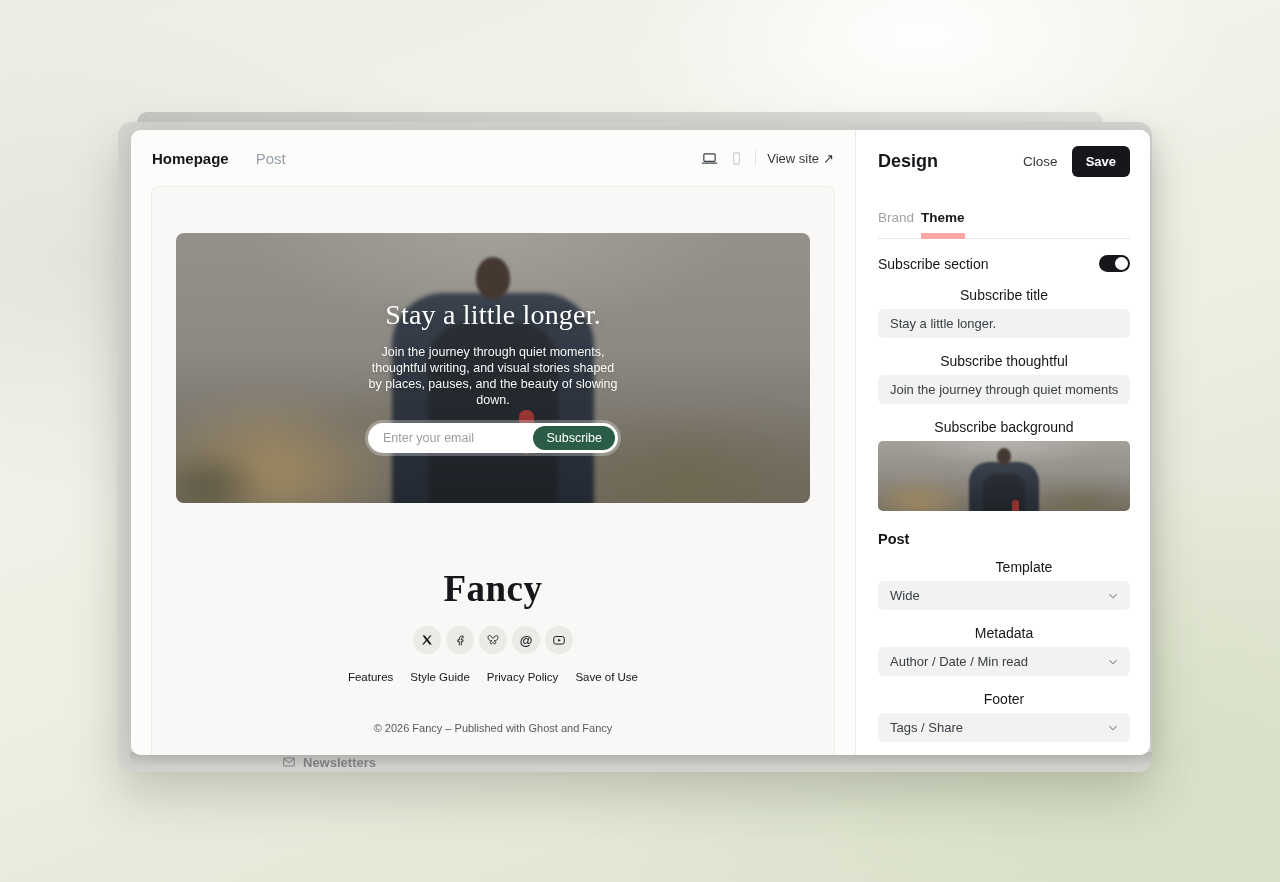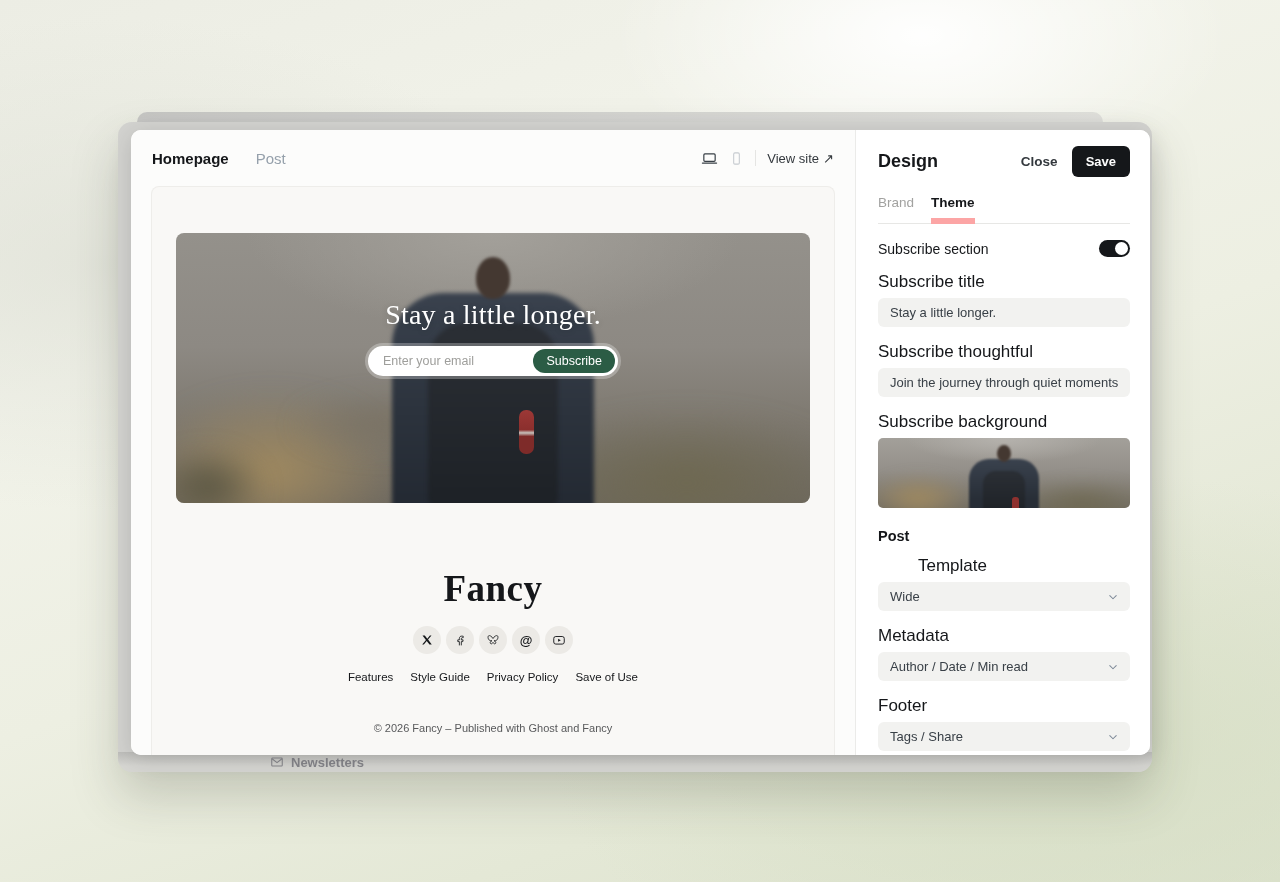--- a/index.html
+++ b/index.html
@@ -19,21 +19,21 @@
     position:absolute; left:137px; top:112px; width:966px; height:30px;
     border-radius:10px 10px 0 0;
     background:linear-gradient(90deg,#c7c7c5 0%, #d6d6d3 55%, #e1e1dd 100%);
   }
   .settings-window{
     position:absolute; left:118px; top:122px; width:1034px; height:650px;
     border-radius:14px; background:#d3d3d0;
     box-shadow:0 24px 48px rgba(60,65,50,0.22);
   }
   .settings-window .bottom-strip{
-    position:absolute; left:0; right:0; bottom:0; height:20px;
+    position:absolute; left:12px; right:0; bottom:0; height:20px;
     display:flex; align-items:center;
     border-radius:0 0 14px 14px;
     background:linear-gradient(180deg,#bdbdba 0%, #d6d6d2 70%);
   }
   .newsletters-item{
     display:flex; align-items:center; gap:7px;
     margin-left:152px; color:#85858a; font-size:13px; font-weight:600;
   }
   .newsletters-item svg{ display:block; }
 
@@ -145,35 +145,35 @@
 
   
   .sidebar{
     width:295px; background:#fff; border-left:1px solid #ebebe9;
     padding:16px 20px 16px 22px; position:relative; overflow:hidden;
   }
   .sb-header{ display:flex; align-items:center; height:30px; }
   .sb-title{ font-size:18px; font-weight:700; color:#15171a; }
   .sb-actions{ margin-left:auto; display:flex; align-items:center; gap:14px; }
   .close-btn{ font-size:13.5px; color:#33383d; background:none; border:none;
-    font-family:"Liberation Sans", sans-serif; cursor:pointer; font-weight:700;}
+    font-family:"Liberation Sans", sans-serif; cursor:pointer; font-weight:400;}
   .save-btn{ border:none; color:#fff; font-size:13px; font-weight:700;
     padding:8px 14px; border-radius:6px; cursor:pointer;
     font-family:"Liberation Sans", sans-serif; }
-  .sb-tabs{ margin-top:13px; display:flex; gap:17px; border-bottom:1px solid #e7e7e5; }
+  .sb-tabs{ margin-top:28px; display:flex; gap:7px; border-bottom:1px solid #e7e7e5; }
   .sb-tab{ font-size:13.5px; color:#a2a2a0; padding:6px 0 8px; cursor:pointer; }
   .sb-tab.active{ color:#15171a; font-weight:700; border-bottom:6px solid #fca5a5; margin-bottom:-1px; }
 
   .toggle-row{ margin-top:16px; display:flex; align-items:center; justify-content:space-between; }
   .toggle-label{ font-size:14px; color:#15171a; }
   .toggle{ width:31px; height:17px; border-radius:9px; position:relative; cursor:pointer; }
   .toggle .knob{ position:absolute; right:2px; top:2px; width:13px; height:13px;
     border-radius:50%; background:#fff; }
 
-  .field-label{ margin-top:15px; margin-bottom:6px; font-size:17px; color:#15171a; }
+  .field-label{ margin-top:15px; margin-bottom:6px; font-size:14px; color:#15171a;text-align:center; }
   .text-input{
     width:100%; height:29px; border:none; border-radius:6px; background:#f2f2f0;
     padding:0 12px; font-size:13px; color:#394047; outline:none;
     font-family:"Liberation Sans", sans-serif; white-space:nowrap; overflow:hidden;
   }
   .thumb{
     height:70px; border-radius:5px; position:relative; overflow:hidden;
   }
   .thumb .photo{ background:
       radial-gradient(60% 55% at 50% 0%, #b5b2ad 0%, rgba(181,178,173,0) 65%),
@@ -261,20 +261,21 @@
           <div class="blob b-right"></div>
           <div class="person">
             <div class="p-jacket"></div>
             <div class="p-head"></div>
             <div class="p-pack"></div>
             <div class="p-bottle"></div>
           </div>
         </div>
         <div class="hero-inner">
           <div class="hero-title">Stay a little longer.</div>
+          <div class="hero-desc">Join the journey through quiet moments, thoughtful writing, and visual stories shaped by places, pauses, and the beauty of slowing down.</div>
           <div class="email-pill">
             <input type="text" placeholder="Enter your email" style="">
             <button class="subscribe-btn" style="background: rgb(43, 92, 69);">Subscribe</button>
           </div>
         </div>
       </div>
 
       <div class="site-logo">Fancy</div>
 
       <div class="social-row">

